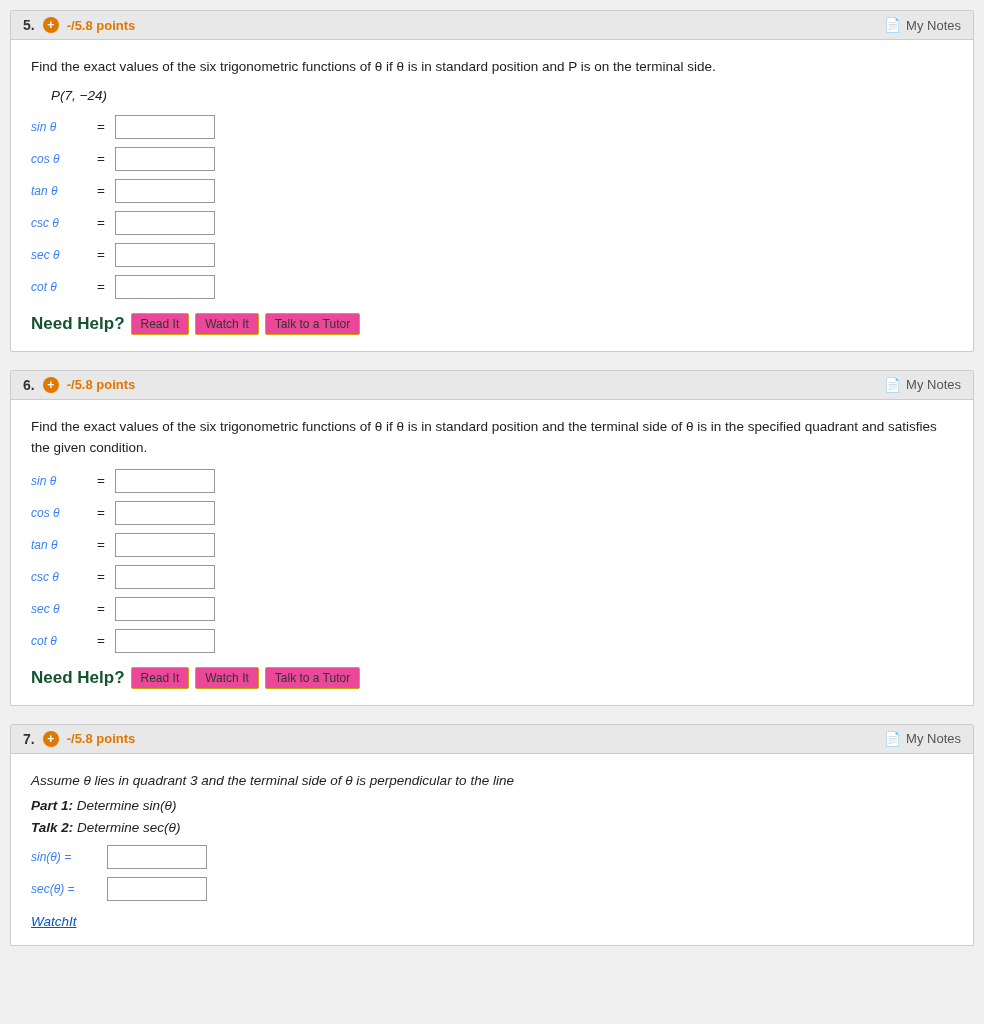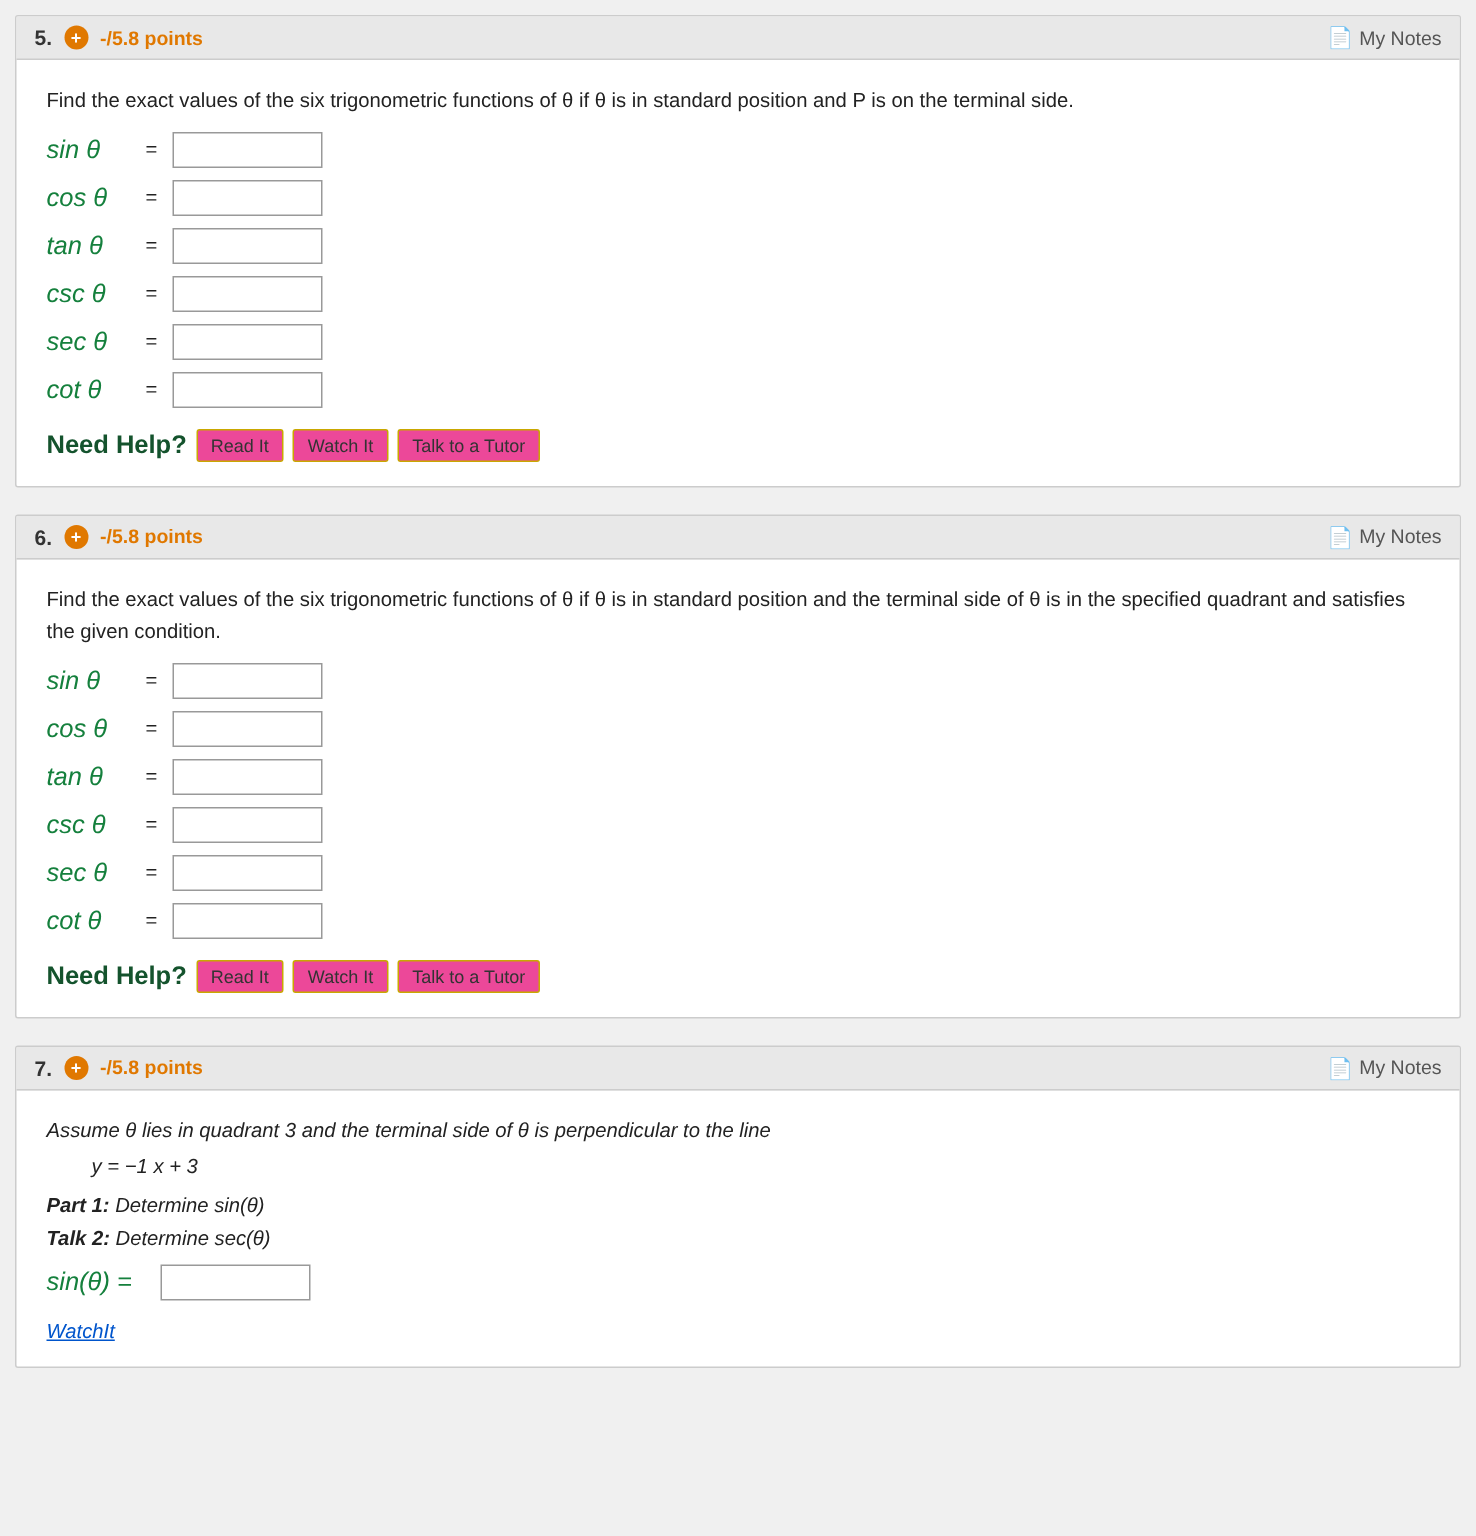--- a/index.html
+++ b/index.html
@@ -77,22 +77,22 @@
     }
     .trig-row {
       display: flex;
       align-items: center;
       margin-bottom: 8px;
       gap: 6px;
     }
     .trig-label {
       font-style: italic;
       min-width: 60px;
-      font-size: 17px;
-      color: #15803d;
+      font-size: 12px;
+      color: #3b82f6;
     }
     .trig-equals {
       font-size: 13.5px;
       margin-right: 4px;
     }
     .trig-input {
       border: 1px solid #999;
       height: 24px;
       width: 100px;
       font-size: 13px;
@@ -168,20 +168,21 @@
       <span class="plus-icon">+</span>
       <span class="points-badge">-/5.8 points</span>
     </div>
     <div class="my-notes">
       <span class="my-notes-icon">📄</span>
       <span>My Notes</span>
     </div>
   </div>
   <div class="question-body">
     <div class="question-text">Find the exact values of the six trigonometric functions of θ if θ is in standard position and P is on the terminal side.</div>
+    <div class="point-label">P(7, −24)</div>
 
     <div class="trig-row">
       <span class="trig-label"><i>sin θ</i></span>
       <span class="trig-equals">=</span>
       <input class="trig-input" type="text" style="">
     </div>
     <div class="trig-row">
       <span class="trig-label"><i>cos θ</i></span>
       <span class="trig-equals">=</span>
       <input class="trig-input" type="text" style="">
@@ -278,36 +279,39 @@
       <span class="plus-icon">+</span>
       <span class="points-badge">-/5.8 points</span>
     </div>
     <div class="my-notes">
       <span class="my-notes-icon">📄</span>
       <span>My Notes</span>
     </div>
   </div>
   <div class="question-body">
     <div class="assume-text">Assume θ lies in quadrant 3 and the terminal side of θ is perpendicular to the line</div>
-    <div class="equation-line">y = −1 x + 3</div>
     <div style="margin-bottom:6px;">
       <span class="part-label">
         <span style="font-weight: bold;">Part 1:</span>
         <span style="font-weight: normal; font-style: italic;">Determine sin(θ)</span>
       </span>
     </div>
     <div style="margin-bottom:10px;">
       <span class="part-label">
         <span style="font-weight: bold;">Talk 2:</span>
         <span style="font-weight: normal; ">Determine sec(θ)</span>
       </span>
     </div>
 
     <div class="trig-row">
       <span class="trig-label" style="font-style:italic; min-width:70px;">sin(θ) =</span>
       <input class="trig-input" type="text" style="">
     </div>
+    <div class="trig-row" style="margin-top:6px;">
+      <span class="trig-label" style="font-style:italic; min-width:70px;">sec(θ) =</span>
+      <input class="trig-input" type="text" style="">
+    </div>
 
     <div style="margin-top:12px;">
       <a class="watchit-link" href="#">WatchIt</a>
     </div>
   </div>
 </div>
 
 </body></html>

